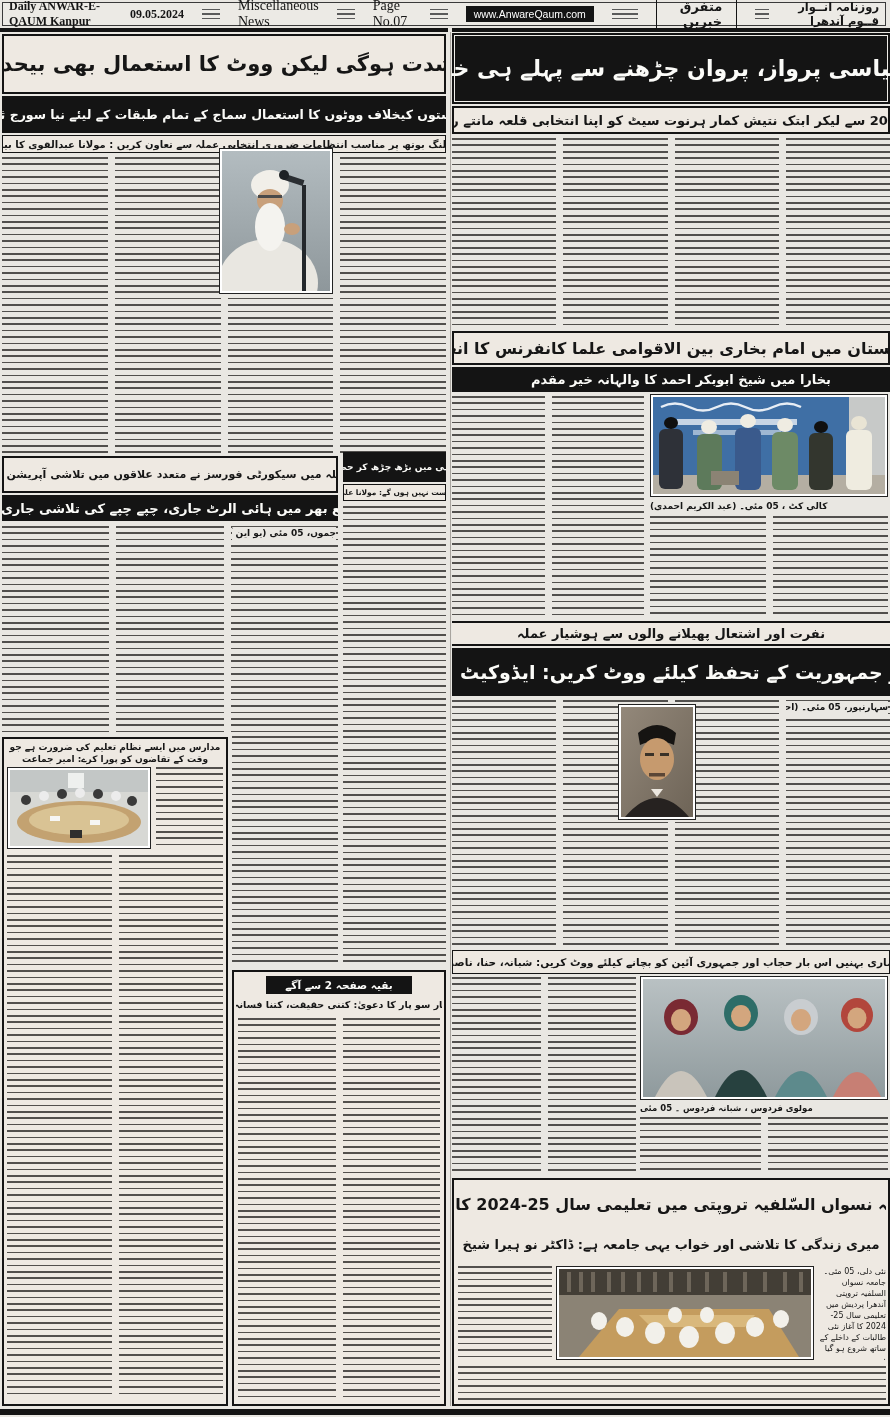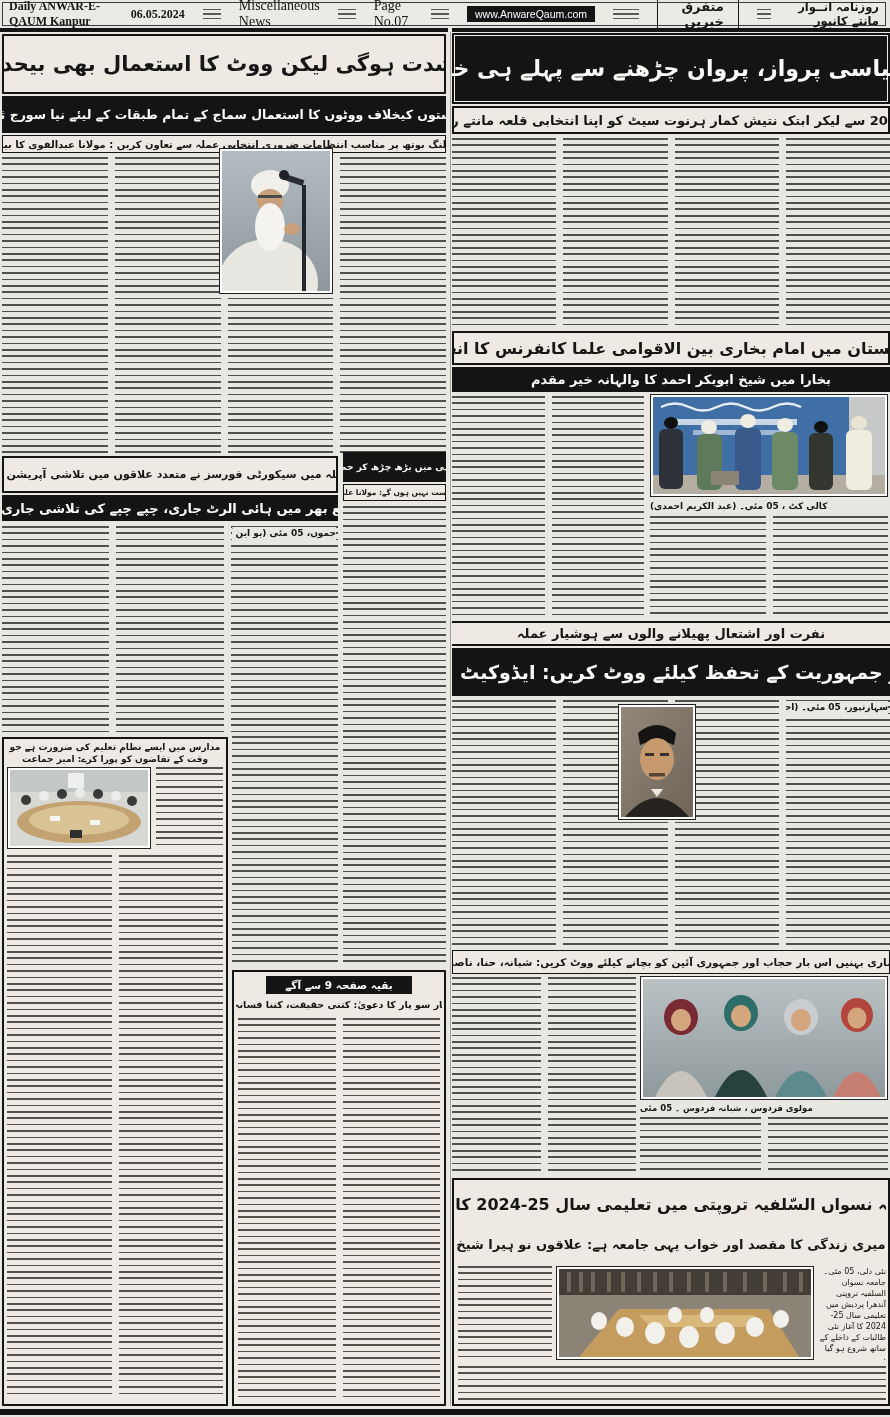--- a/index.html
+++ b/index.html
@@ -37,31 +37,31 @@
   .photo { border:1px solid #222; background:#fff; padding:2px; }
   .photo svg { display:block; width:100%; height:100%; }
 </style>
 </head>
 <body>
 
 <div id="page">
 
   <div id="header-bar" class="abs">
     <span style="font-size:12px; font-weight:bold;">Daily ANWAR-E-QAUM Kanpur</span>
-    <span style="font-size:12px; font-weight:bold;">06.05.2024</span>
+    <span style="font-size:12px; font-weight:bold;">09.05.2024</span>
     <span class="deco" style="flex:1 1 30px;"></span>
     <span style="font-size:14px;">Miscellaneous News</span>
     <span class="deco" style="flex:1 1 30px;"></span>
     <span style="font-size:14px;">Page No.07</span>
     <span class="deco" style="flex:0 0 18px;"></span>
     <span style="background:#141414;color:#fff;font-size:10.5px;padding:2px 8px;font-family:'Liberation Sans',sans-serif;">www.AnwareQaum.com</span>
     <span class="deco" style="flex:0 0 26px;"></span>
     <span class="ur" style="border:1px solid #141414;font-weight:bold;font-size:13px;padding:1px 14px;font-family:'DejaVu Sans',sans-serif;">متفرق خبریں</span>
     <span class="deco" style="flex:0 0 14px;"></span>
-    <span class="ur" style="font-weight:bold;font-size:11.5px;font-family:'DejaVu Sans',sans-serif;">روزنامہ انــوار مانتے کانپور</span>
+    <span class="ur" style="font-weight:bold;font-size:11.5px;font-family:'DejaVu Sans',sans-serif;">روزنامہ انــوار قــوم آندھرا</span>
   </div>
 
   <div class="abs hrule" style="left:0;top:28px;width:448px;height:4px;"></div>
   <div class="abs hrule" style="left:452px;top:28px;width:438px;height:4px;"></div>
   <div class="abs" style="left:450px;top:32px;width:1px;height:1374px;background:#a8a49e;"></div>
 
   <div class="abs boxed center clip ur" style="left:2px;top:34px;width:444px;height:60px;font-size:21px;font-weight:bold;">دھوپ کی شدت ہوگی لیکن ووٹ کا استعمال بھی بیحد ضروری ہے</div>
   <div class="abs blackbar center clip ur" style="left:2px;top:96px;width:444px;height:37px;font-size:12.5px;font-weight:bold;">فرقہ پرستوں کیخلاف ووٹوں کا استعمال سماج کے تمام طبقات کے لیئے نیا سورج ثابت ہوگا</div>
   <div class="abs thinboxed center clip ur" style="left:2px;top:135px;width:444px;height:18px;font-size:10px;font-weight:bold;">پولنگ بوتھ پر مناسب انتظامات ضروری انتخابی عملہ سے تعاون کریں : مولانا عبدالقوی کا بیان</div>
 
@@ -140,21 +140,21 @@
         <div class="cols">
           <div class="col greek"></div>
           <div class="col greek"></div>
         </div>
       </div>
     </div>
   </div>
 
   <div class="abs boxed" style="left:232px;top:970px;width:214px;height:436px;">
     <div style="position:relative;width:100%;height:100%;">
-      <div class="blackbar center clip ur" style="position:absolute;left:32px;top:4px;width:146px;height:18px;font-size:10.5px;font-weight:bold;">بقیہ صفحہ 9 سے آگے</div>
+      <div class="blackbar center clip ur" style="position:absolute;left:32px;top:4px;width:146px;height:18px;font-size:10.5px;font-weight:bold;">بقیہ صفحہ 2 سے آگے</div>
       <div class="ur clip center" style="position:absolute;left:2px;top:25px;width:206px;height:15px;font-size:9.5px;font-weight:bold;">چار سو پار کا دعویٰ: کتنی حقیقت، کتنا فسانہ؟</div>
       <div style="position:absolute;left:4px;top:46px;width:202px;height:382px;">
         <div class="cols">
           <div class="col greek"></div>
           <div class="col greek"></div>
         </div>
       </div>
     </div>
   </div>
 
@@ -277,21 +277,21 @@
   <div class="abs" style="left:640px;top:1117px;width:248px;height:56px;">
     <div class="cols">
       <div class="col greek"></div>
       <div class="col greek"></div>
     </div>
   </div>
 
   <div class="abs boxed" style="left:452px;top:1178px;width:438px;height:228px;">
     <div style="position:relative;width:100%;height:100%;">
       <div class="center clip ur" style="position:absolute;left:2px;top:4px;width:430px;height:40px;font-size:16px;font-weight:bold;">جامعہ نسواں السّلفیہ تروپتی میں تعلیمی سال 25-2024 کا آغاز</div>
-      <div class="center clip ur" style="position:absolute;left:2px;top:48px;width:430px;height:32px;font-size:13px;font-weight:bold;">میری زندگی کا مقصد اور خواب یہی جامعہ ہے: علاقوں نو ہیرا شیخ</div>
+      <div class="center clip ur" style="position:absolute;left:2px;top:48px;width:430px;height:32px;font-size:13px;font-weight:bold;">میری زندگی کا تلاشی اور خواب یہی جامعہ ہے: ڈاکٹر نو ہیرا شیخ</div>
       <div class="photo" style="position:absolute;left:102px;top:86px;width:258px;height:94px;" role="img" aria-label="Students in white hijabs studying at tables in a library">
         <svg viewBox="0 0 252 88" preserveAspectRatio="none">
           <rect width="252" height="88" fill="#8b8375"></rect>
           <rect x="0" y="0" width="252" height="26" fill="#433e36"></rect>
           <g fill="#6e665a">
             <rect x="8" y="3" width="4" height="20"></rect>
               <rect x="20" y="3" width="4" height="20"></rect>
               <rect x="32" y="3" width="4" height="20"></rect>
             <rect x="48" y="3" width="4" height="20"></rect>
               <rect x="62" y="3" width="4" height="20"></rect>

